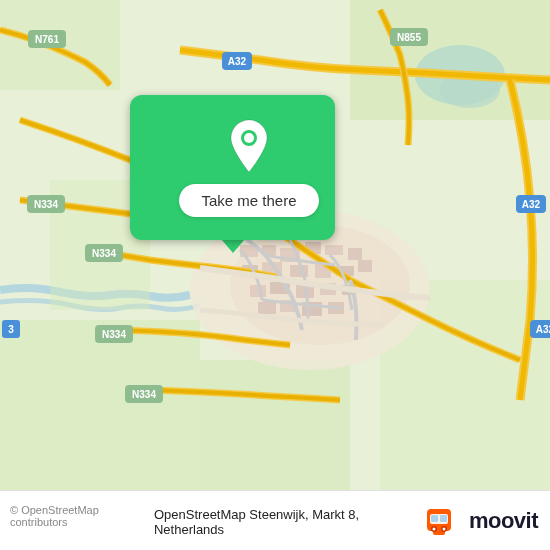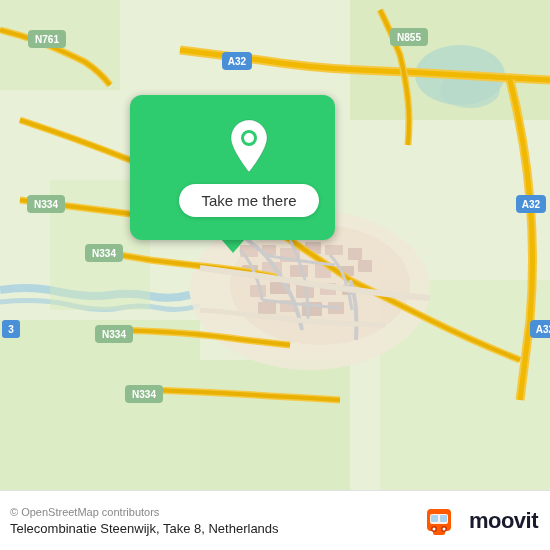--- a/index.html
+++ b/index.html
@@ -88,21 +88,21 @@
       background: white;
       display: flex;
       align-items: center;
       justify-content: space-between;
       padding: 0 12px 0 10px;
       border-top: 1px solid #e0e0e0;
     }
 
     .bottom-left {
       display: flex;
-      flex-direction: column;
+      flex-direction: row;
       justify-content: flex-start;
     }
 
     .copyright-text {
       font-size: 11px;
       color: #888;
     }
 
     .location-text {
       font-size: 13px;
@@ -255,21 +255,21 @@
       </svg>
       <button class="popup-button">Take me there</button>
     </div>
     <div class="popup-arrow"></div>
   </div>
 </div>
 
 <div id="bottom-bar">
   <div class="bottom-left">
     <span class="copyright-text">© OpenStreetMap contributors</span>
-    <span class="location-text">Telecombinatie Steenwijk, Take 8, Netherlands</span>
+    <span class="location-text">OpenStreetMap Steenwijk, Markt 8, Netherlands</span>
   </div>
   <div class="moovit-logo">
 
     <svg class="moovit-icon" viewBox="0 0 32 32" xmlns="http://www.w3.org/2000/svg">
       <path d="M4 8 Q4 4 8 4 L24 4 Q28 4 28 8 L28 22 Q28 26 24 26 L22 26 L22 28 Q22 30 20 30 L12 30 Q10 30 10 28 L10 26 L8 26 Q4 26 4 22 Z" fill="#ff5a00"></path>
       <rect x="7" y="9" width="18" height="10" rx="2" fill="white" opacity="0.9"></rect>
       <circle cx="11" cy="24" r="3" fill="#cc3300"></circle>
       <circle cx="11" cy="24" r="1.5" fill="white"></circle>
       <circle cx="21" cy="24" r="3" fill="#cc3300"></circle>
       <circle cx="21" cy="24" r="1.5" fill="white"></circle>

